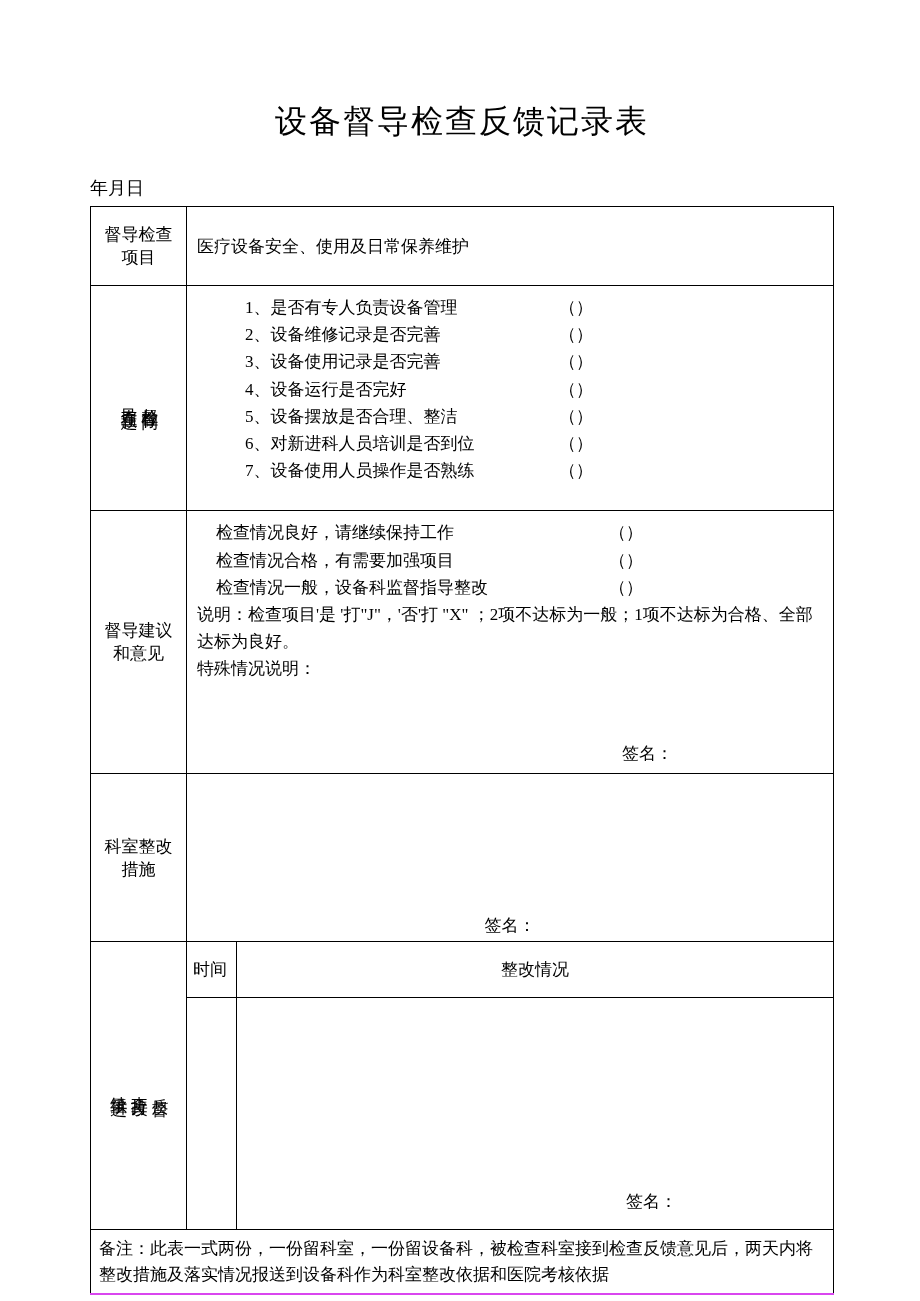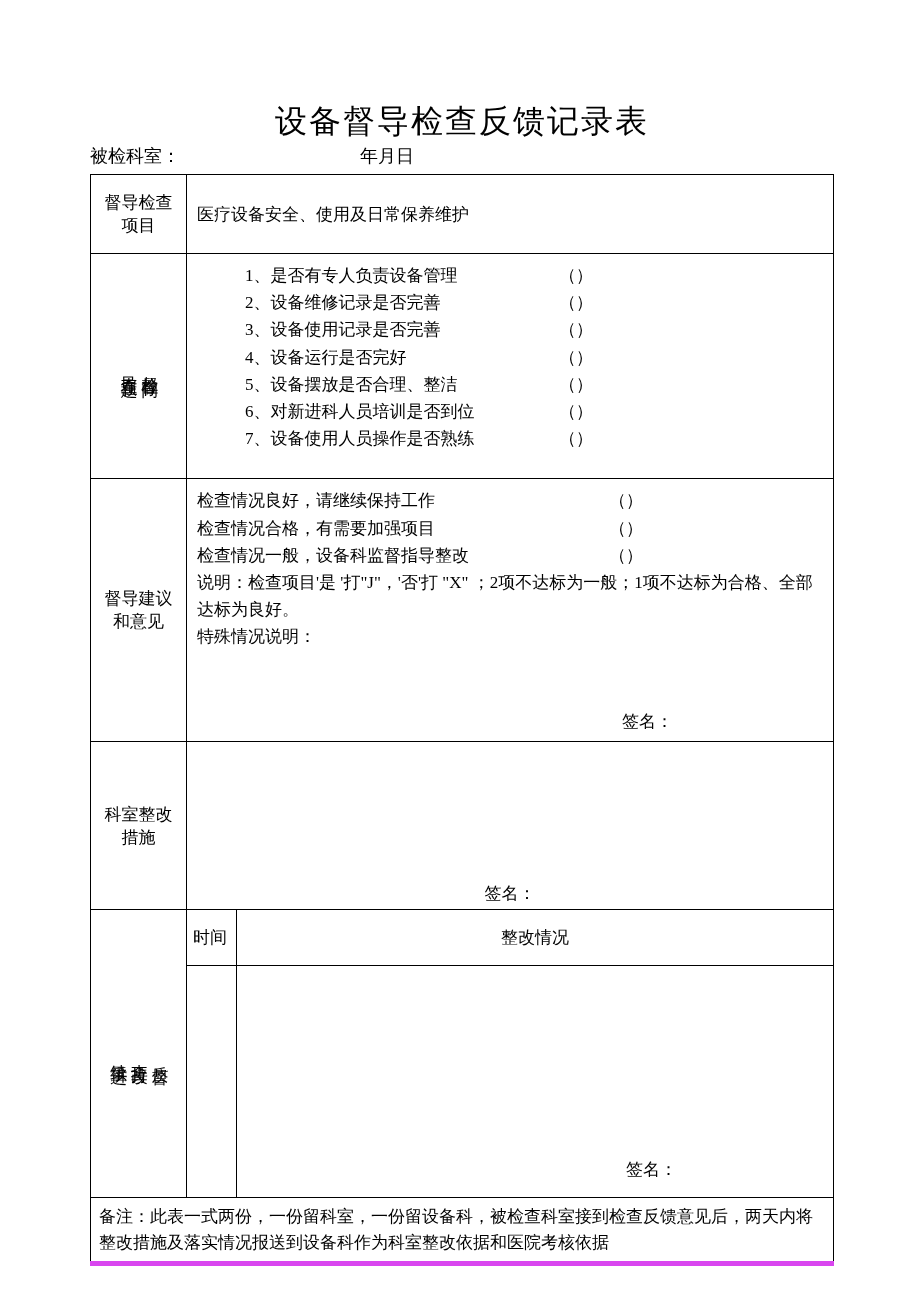--- a/index.html
+++ b/index.html
@@ -8,20 +8,21 @@
       height: 1301px;
       background: #fff;
       font-family: "SimSun", "宋体", serif;
       color: #000;
       padding: 100px 86px 0 90px;
     }
     .title {
       text-align: center;
       font-size: 32px;
       font-weight: normal;
+      margin-bottom: 32px;
       letter-spacing: 2px;
     }
     .header-row {
       display: flex;
       font-size: 18px;
       margin-bottom: 6px;
     }
     .header-dept { width: 270px; }
     .header-date-label { width: 210px; }
     .header-date-val { }
@@ -58,55 +59,55 @@
       display: flex;
       justify-content: flex-start;
       line-height: 1.6;
       margin-left: 48px;
     }
     .check-text { flex: 0 0 auto; }
     .check-paren { margin-left: auto; padding-right: 230px; }
     .advice-line {
       display: flex;
       line-height: 1.6;
+      margin-left: 19px;
     }
     .advice-paren { margin-left: auto; padding-right: 180px; }
     .note-text { line-height: 1.6; }
     .sign-right {
       text-align: right;
       padding-right: 150px;
       margin-top: 60px;
     }
     .sub-time { width: 50px; text-align: left; vertical-align: top; }
     .sub-status-hdr { text-align: center; vertical-align: middle; height: 46px; }
     .row-notes td {
       border-left: 1px solid #000;
       border-right: 1px solid #000;
-      border-bottom: 5px solid #d946ef;
+      border-bottom: 2px solid #d946ef;
       line-height: 1.5;
       padding: 6px 8px;
     }
     .rect-measures { height: 168px; position: relative; }
     .sign-bottom-center {
       position: absolute;
       bottom: 4px;
       left: 0;
       right: 0;
       text-align: center;
     }
     .continuous-body { height: 232px; vertical-align: bottom; }
     .sign-bottom-right { text-align: right; padding-right: 150px; }
   </style>
 </head>
 <body>
 
 <div class="title">设备督导检查反馈记录表</div>
 
 <div class="header-row">
-  <div class="header-dept">被检科室：</div>
   <div class="header-date-val">年月日</div>
 </div>
 
 <table>
 
   <tbody>
       <tr>
     <td class="row-label">督导检查项目</td>
     <td colspan="2" style="vertical-align:middle;padding:10px;border-radius:23px;">医疗设备安全、使用及日常保养维护</td>
   </tr>

